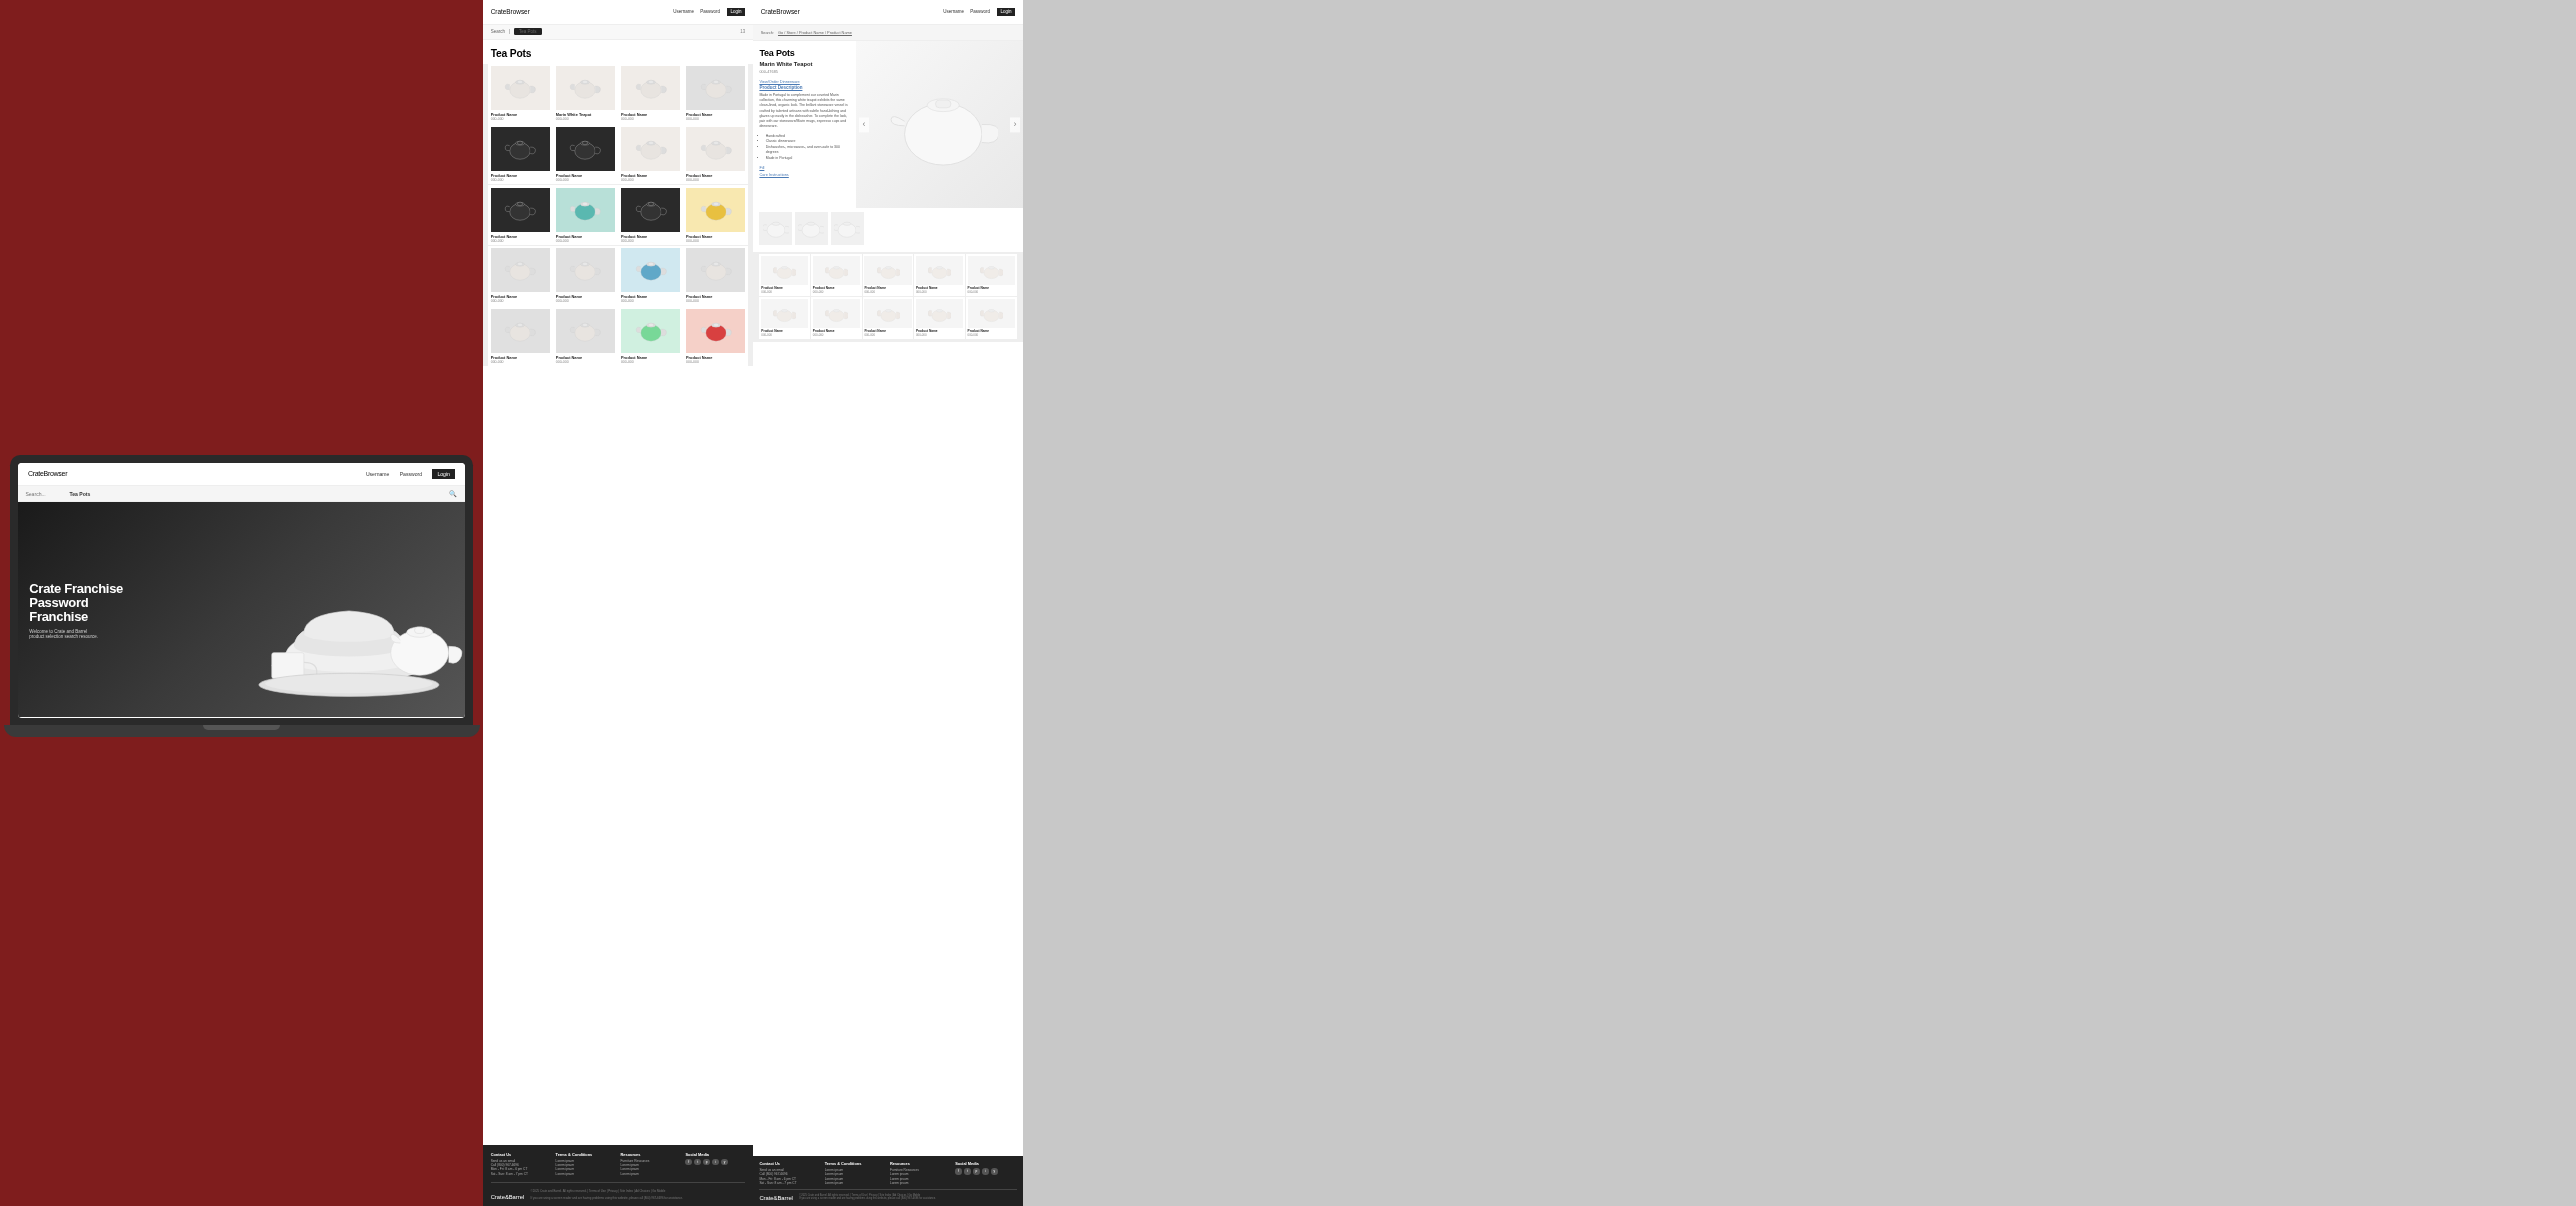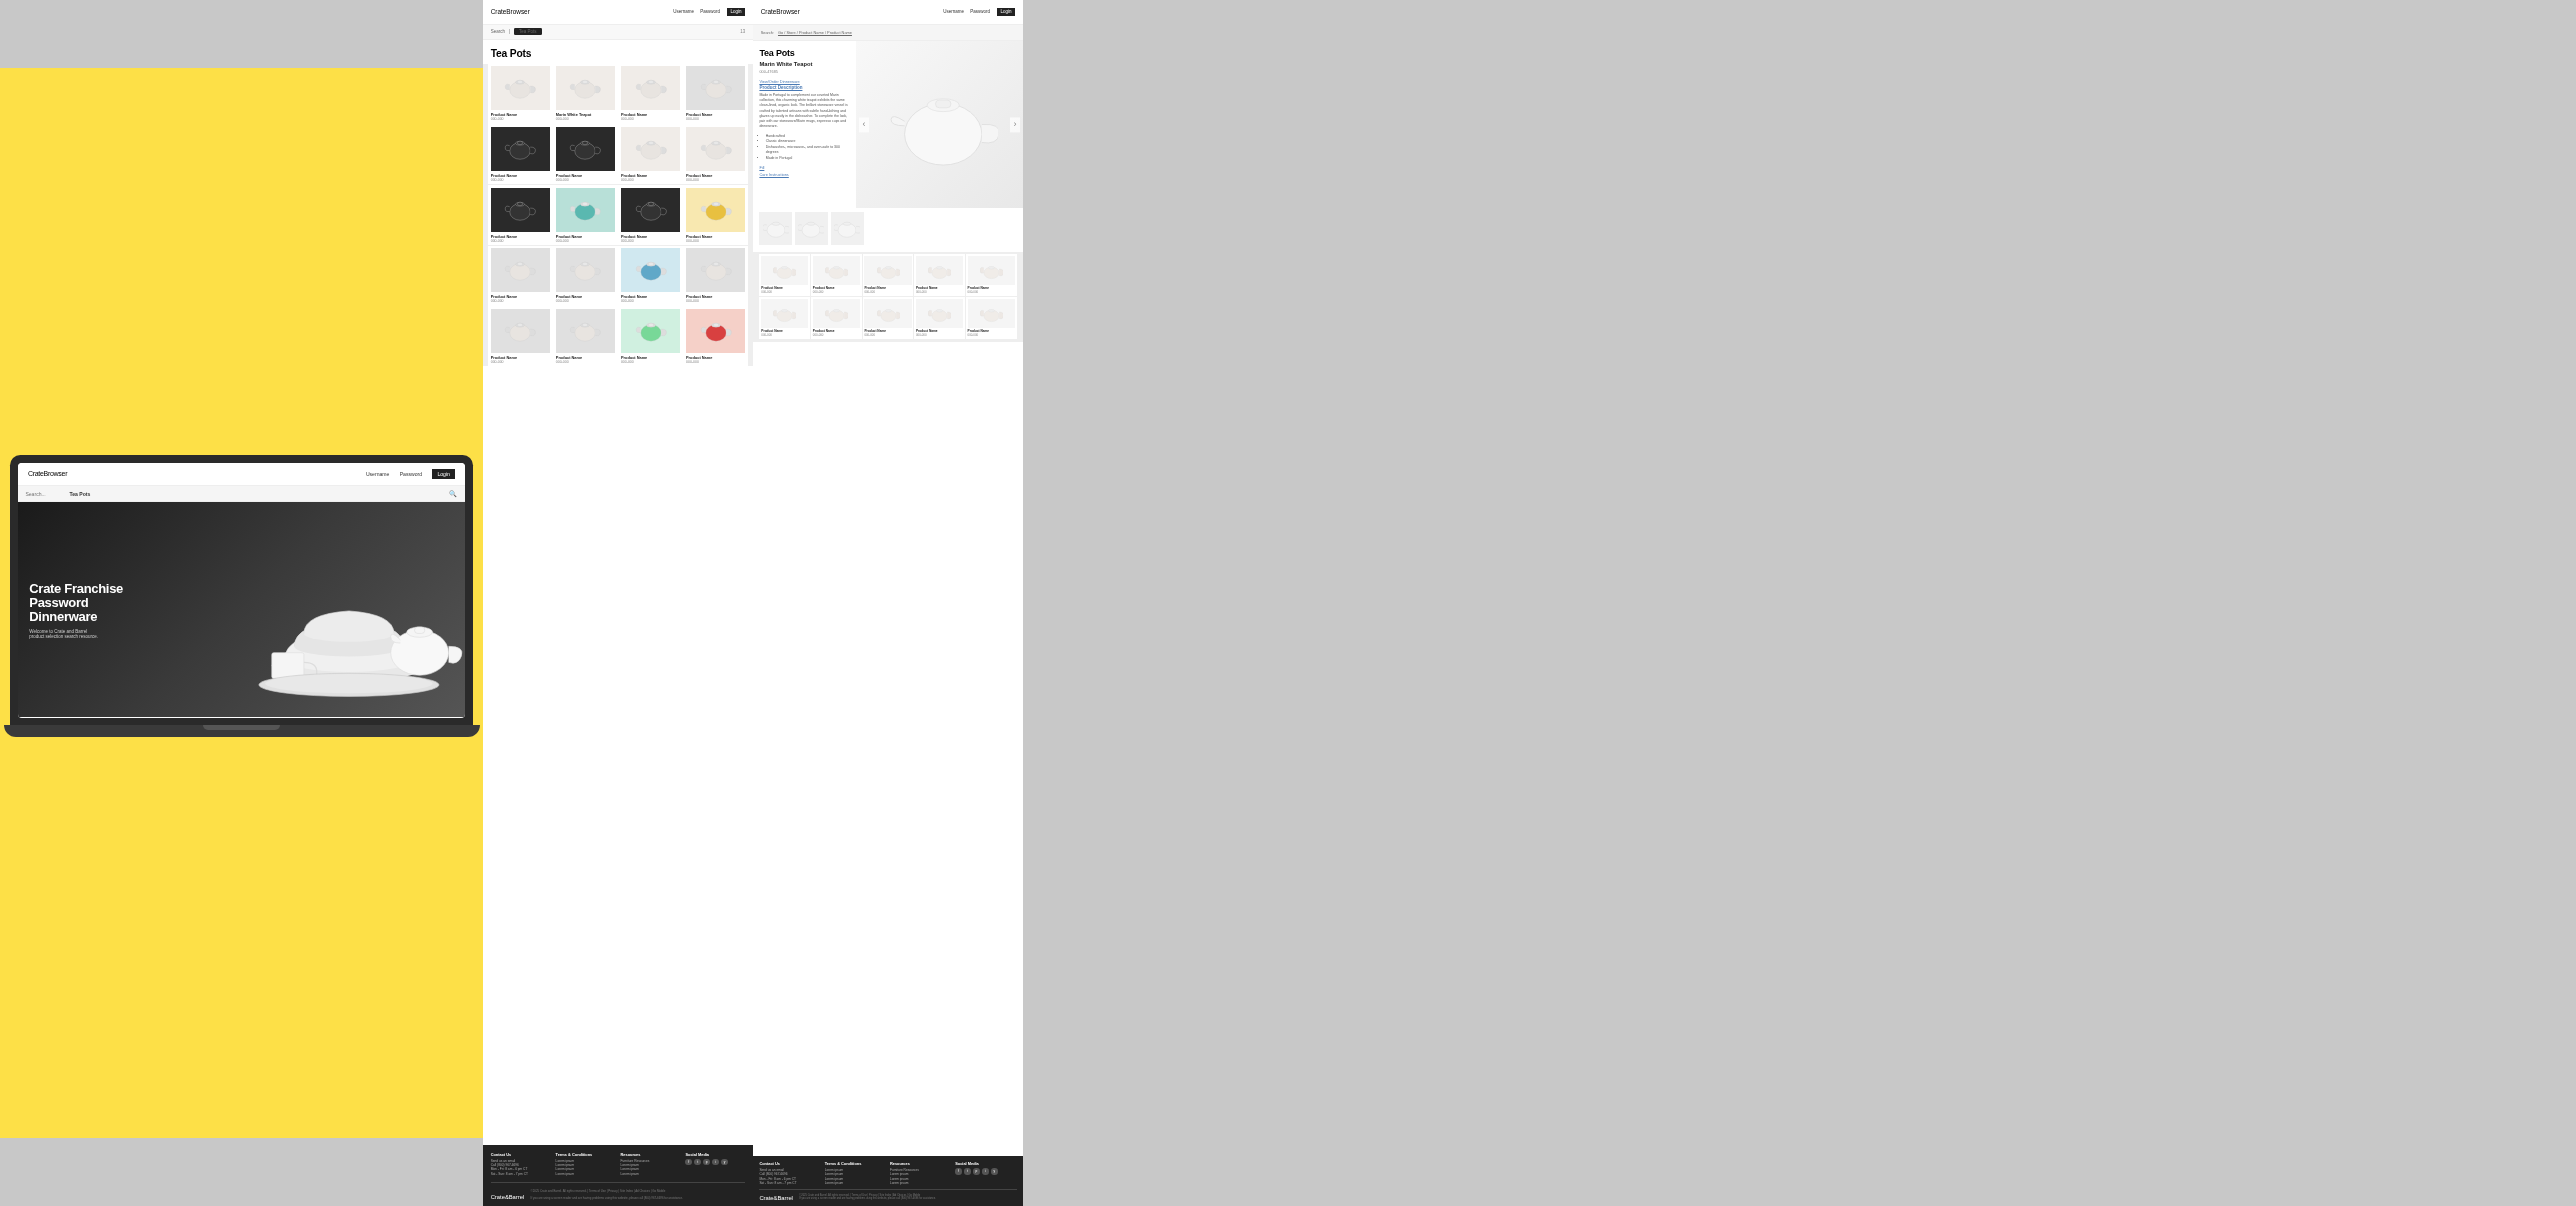--- a/index.html
+++ b/index.html
@@ -12,25 +12,25 @@
       display: flex;
       align-items: center;
       justify-content: flex-start;
       gap: 0;
       position: relative;
     }
 
     
     .laptop-section {
       width: 483px;
-      height: 1070px;
+      height: 1206px;
       display: flex;
       align-items: center;
       justify-content: center;
-      background: #fde047;
+      background: #7f1d1d;
       flex-shrink: 0;
     }
 
     .laptop {
       width: 463px;
       height: 296px;
       position: relative;
     }
 
     .laptop-body {
@@ -670,21 +670,21 @@
           <input type="text" placeholder="Search..." style="">
           <span class="laptop-search-term">Tea Pots</span>
           <span class="laptop-search-icon">🔍</span>
         </div>
 
         <div class="laptop-hero">
           <div class="laptop-hero-text">
             <h1>
               <span>Crate Franchise</span><br>
               <span>Password</span><br>
-              <span>Dinnerware</span>
+              <span>Franchise</span>
             </h1>
             <p>
               <span>Welcome to Crate and Barrel</span><br>
               <span>product selection search resource.</span>
             </p>
           </div>
           <div class="laptop-hero-image">
             <svg class="hero-ceramics" viewBox="0 0 380 280" xmlns="http://www.w3.org/2000/svg">
 
               <ellipse cx="200" cy="200" rx="120" ry="25" fill="#e8e8e8"></ellipse>

